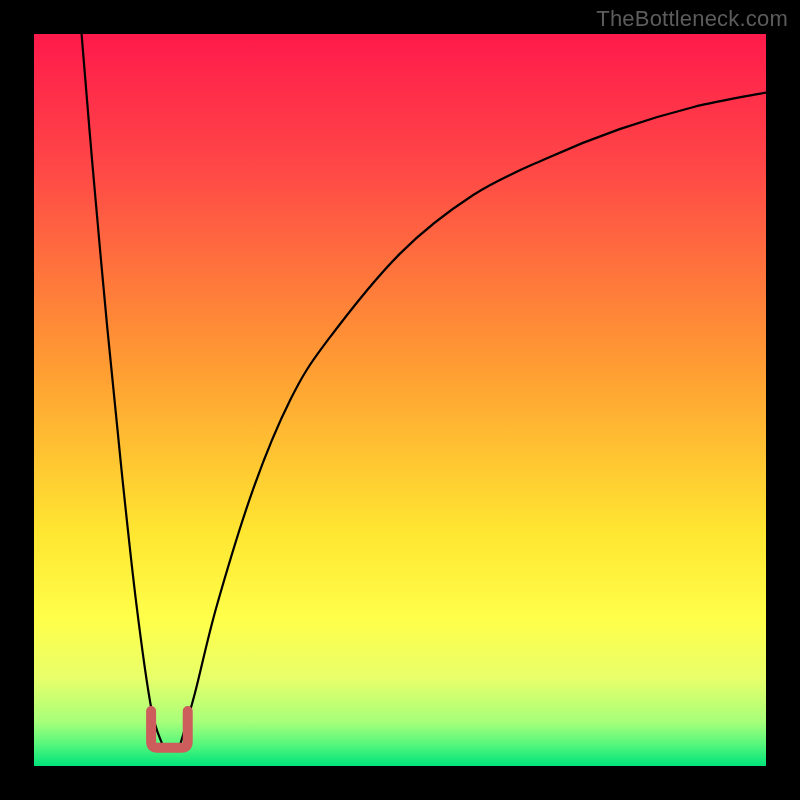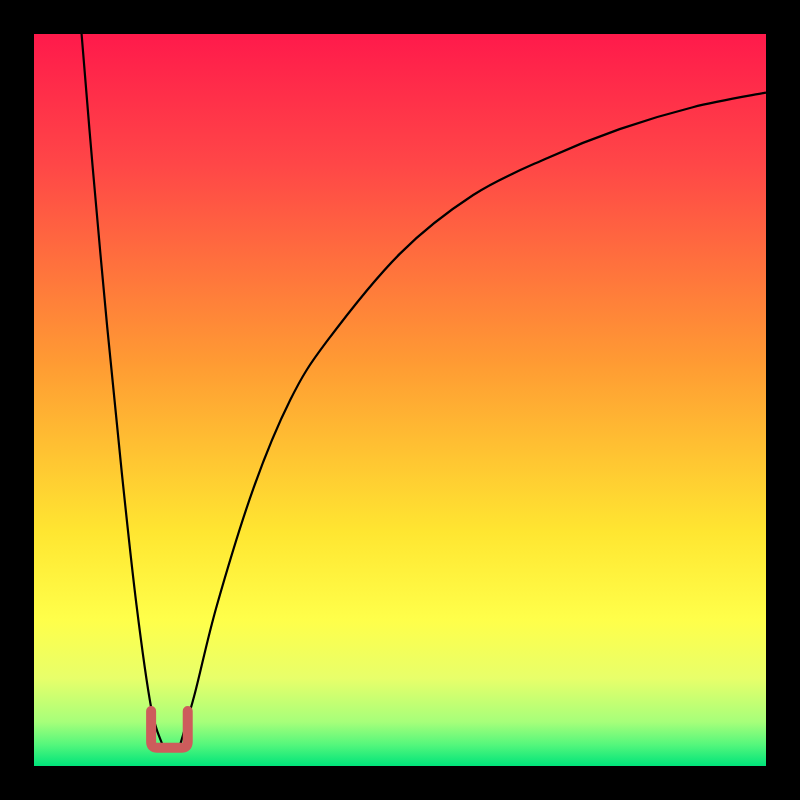--- a/index.html
+++ b/index.html
@@ -53,14 +53,15 @@
 
   <div class="plot-area" id="plot-area" style="background: linear-gradient(rgb(255, 26, 75) 0%, rgb(255, 71, 71) 18%, rgb(255, 155, 51) 45%, rgb(255, 230, 49) 68%, rgb(255, 255, 74) 80%, rgb(232, 255, 106) 88%, rgb(166, 255, 122) 94%, rgb(87, 247, 124) 97%, rgb(0, 228, 122) 100%);"></div>
 
   <svg class="curve" id="curve-svg" viewBox="0 0 732 732" preserveAspectRatio="none">
 
   <path d="M 47.58 0 C 49.41 21.959999999999997, 54.29 82.95999999999998, 58.56 131.76 C 62.830000000000005 180.56, 68.32000000000001 241.56, 73.2 292.8 C 78.08 344.04, 82.96000000000001 392.84, 87.84 439.2 C 92.72 485.56, 97.60000000000001 531.9200000000001, 102.48 570.96 C 107.36 610, 112.85000000000001 650.2600000000001, 117.12 673.44 C 121.39 696.62, 126.27 703.9399999999999, 128.1 710.04" fill="none" stroke="#000000" stroke-width="2.2"></path>
       <path d="M 146.4 710.04 C 148.84 701.5, 154.94 681.9799999999999, 161.04 658.8 C 167.14 635.62, 173.24 605.12, 183 570.96 C 192.76 536.8000000000001, 207.4 488, 219.6 453.84 C 231.79999999999998 419.67999999999995, 244 390.4, 256.2 366 C 268.4 341.6, 274.5 331.84000000000003, 292.8 307.44000000000005 C 311.1 283.0400000000001, 341.6 244.00000000000003, 366 219.60000000000002 C 390.4 195.20000000000002, 414.8 176.89999999999995, 439.2 161.03999999999996 C 463.59999999999997 145.17999999999998, 488 135.42000000000004, 512.4 124.44000000000005 C 536.8 113.46000000000005, 561.2 103.69999999999999, 585.6 95.15999999999997 C 610 86.61999999999995, 634.4000000000001 79.29999999999994, 658.8000000000001 73.19999999999993 C 683.2 67.09999999999992, 719.8 60.99999999999994, 732 58.559999999999945" fill="none" stroke="#000000" stroke-width="2.2"></path>
       <path d="M 117.11999999999999 677.1 L 117.11999999999999 707.7 Q 117.11999999999999 713.7 123.11999999999999 713.7 L 147.72 713.7 Q 153.72 713.7 153.72 707.7 L 153.72 677.1" fill="none" stroke="#cd5c5c" stroke-width="10" stroke-linecap="round" stroke-linejoin="round"></path>
     </svg>
 
+  <div class="watermark">TheBottleneck.com</div>
 
 </div>
 
 </body></html>

